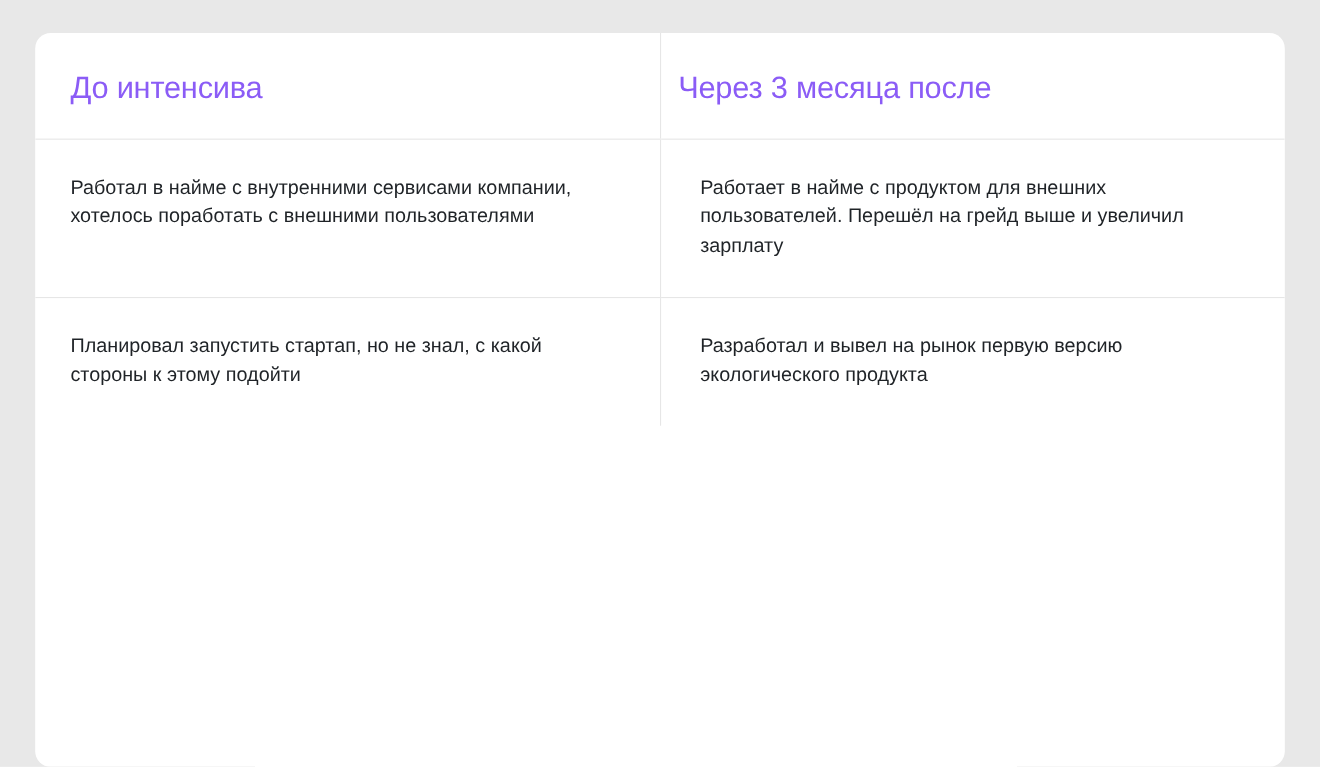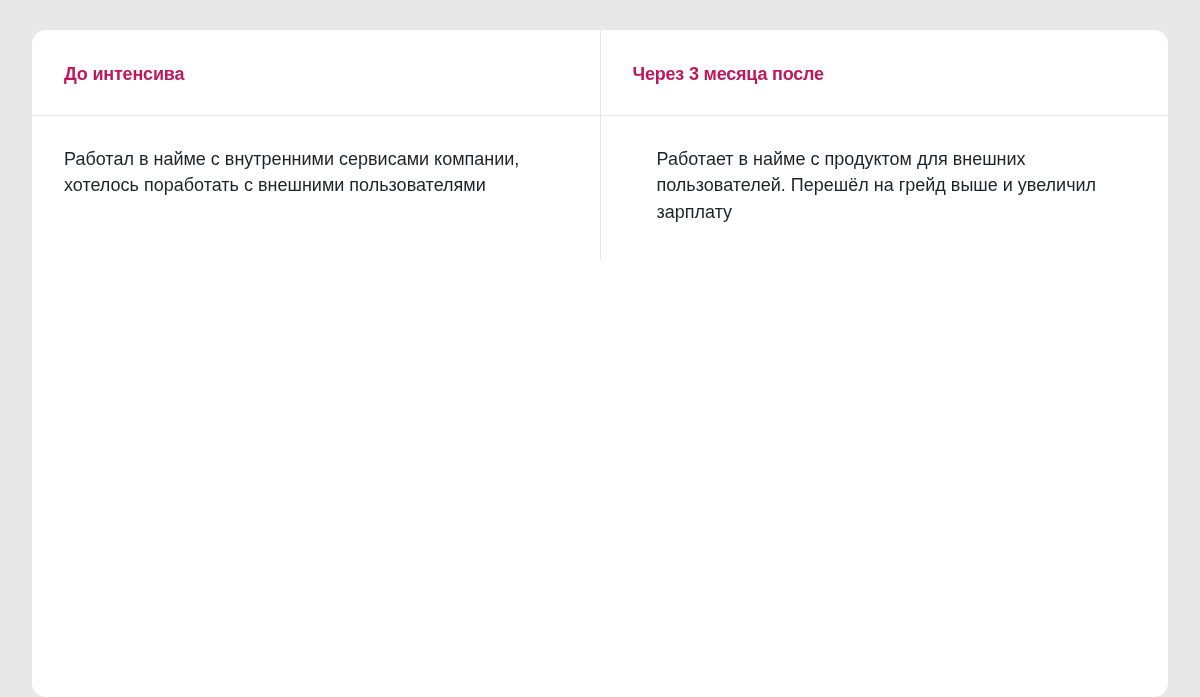--- a/index.html
+++ b/index.html
@@ -37,40 +37,40 @@
   .table col.left  { width: 50%; }
   .table col.right { width: 50%; }
 
   th, td {
     vertical-align: top;
     text-align: left;
     box-sizing: border-box;
   }
   .head-cell {
     padding: 34px 40px 30px 32px;
-    font-size: 18px;
-    font-weight: bold;
-    color: #be185d;
+    font-size: 28px;
+    font-weight: normal;
+    color: #8b5cf6;
     letter-spacing: -0.2px;
     border-bottom: 1px solid #e6e6e6;
   }
   .head-cell.right-col {
-    padding-left: 32px;
+    padding-left: 16px;
     border-left: 1px solid #e6e6e6;
     margin-top: 14px;
   }
   .body-cell {
     padding: 30px 40px 34px 32px;
     font-size: 18px;
     line-height: 1.46;
     color: #1f2327;
     border-bottom: 1px solid #e6e6e6;
   }
   .body-cell.right-col {
-    padding-left: 56px;
+    padding-left: 36px;
     border-left: 1px solid #e6e6e6;
   }
   tr:last-child .body-cell {
     border-bottom: none;
   }
 </style>
 </head>
 <body>
 
 <div class="page">
@@ -84,16 +84,20 @@
         <tr>
           <th class="head-cell left-col">До интенсива</th>
           <th class="head-cell right-col">Через 3 месяца после</th>
         </tr>
       </thead>
       <tbody>
         <tr>
           <td class="body-cell left-col">Работал в найме с внутренними сервисами компании, хотелось поработать с внешними пользователями</td>
           <td class="body-cell right-col">Работает в найме с продуктом для внешних пользователей. Перешёл на грейд выше и увеличил зарплату</td>
         </tr>
+        <tr>
+          <td class="body-cell left-col">Планировал запустить стартап, но не знал, с какой стороны к этому подойти</td>
+          <td class="body-cell right-col">Разработал и вывел на рынок первую версию экологического продукта</td>
+        </tr>
       </tbody>
     </table>
   </div>
 </div>
 
 </body></html>

